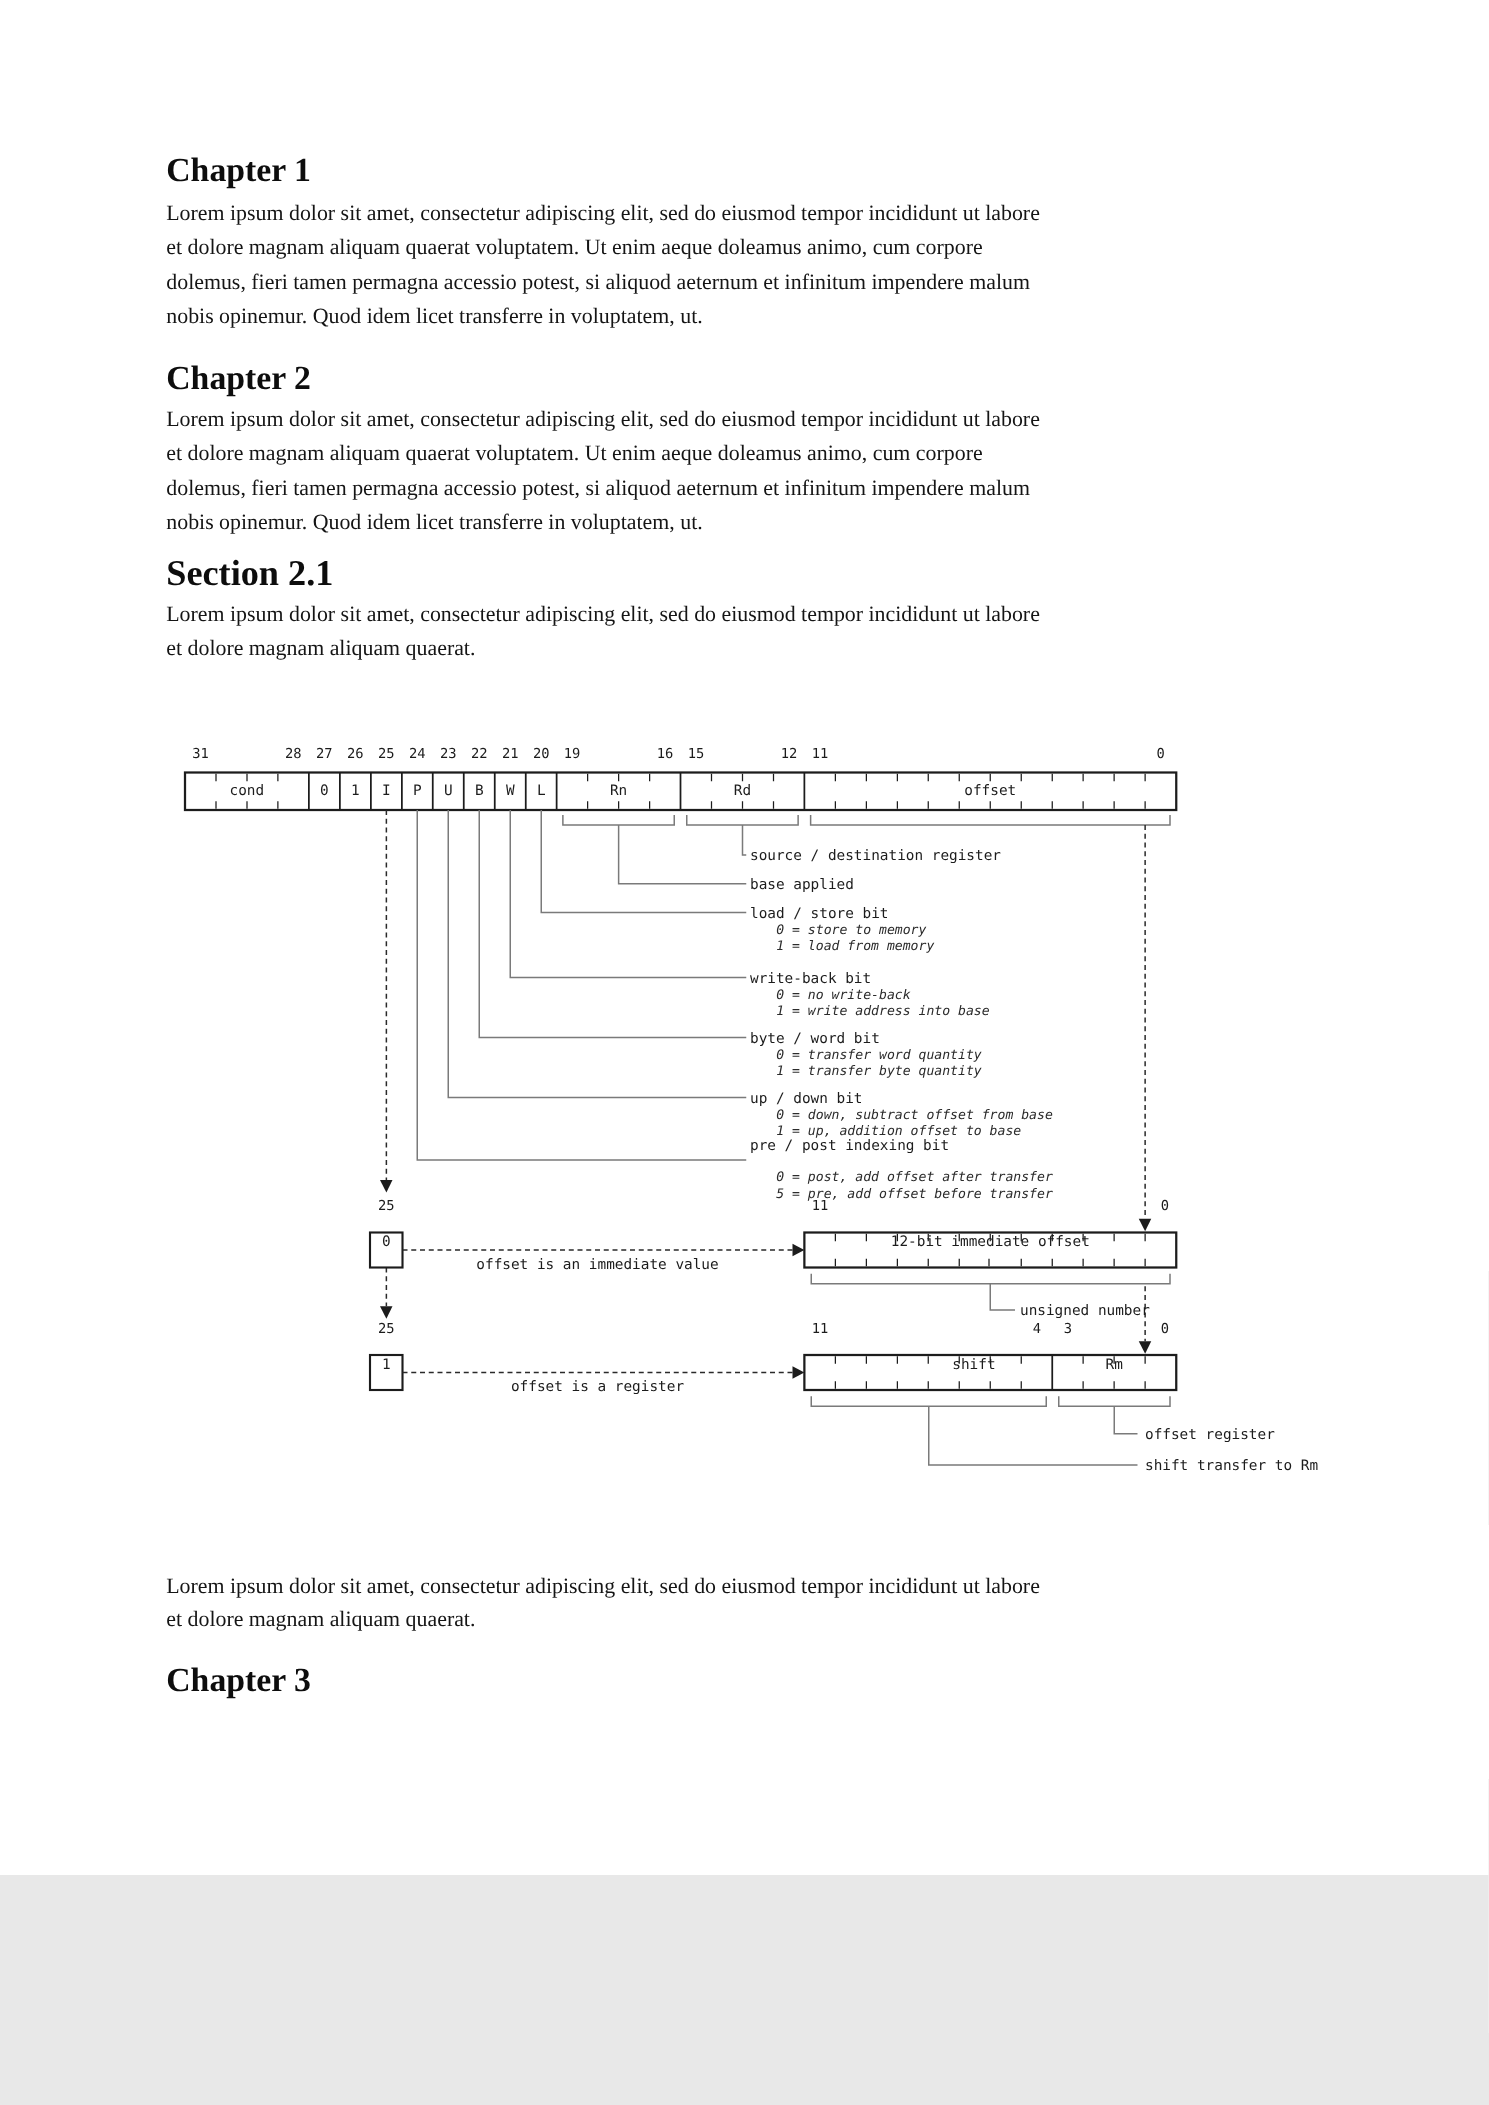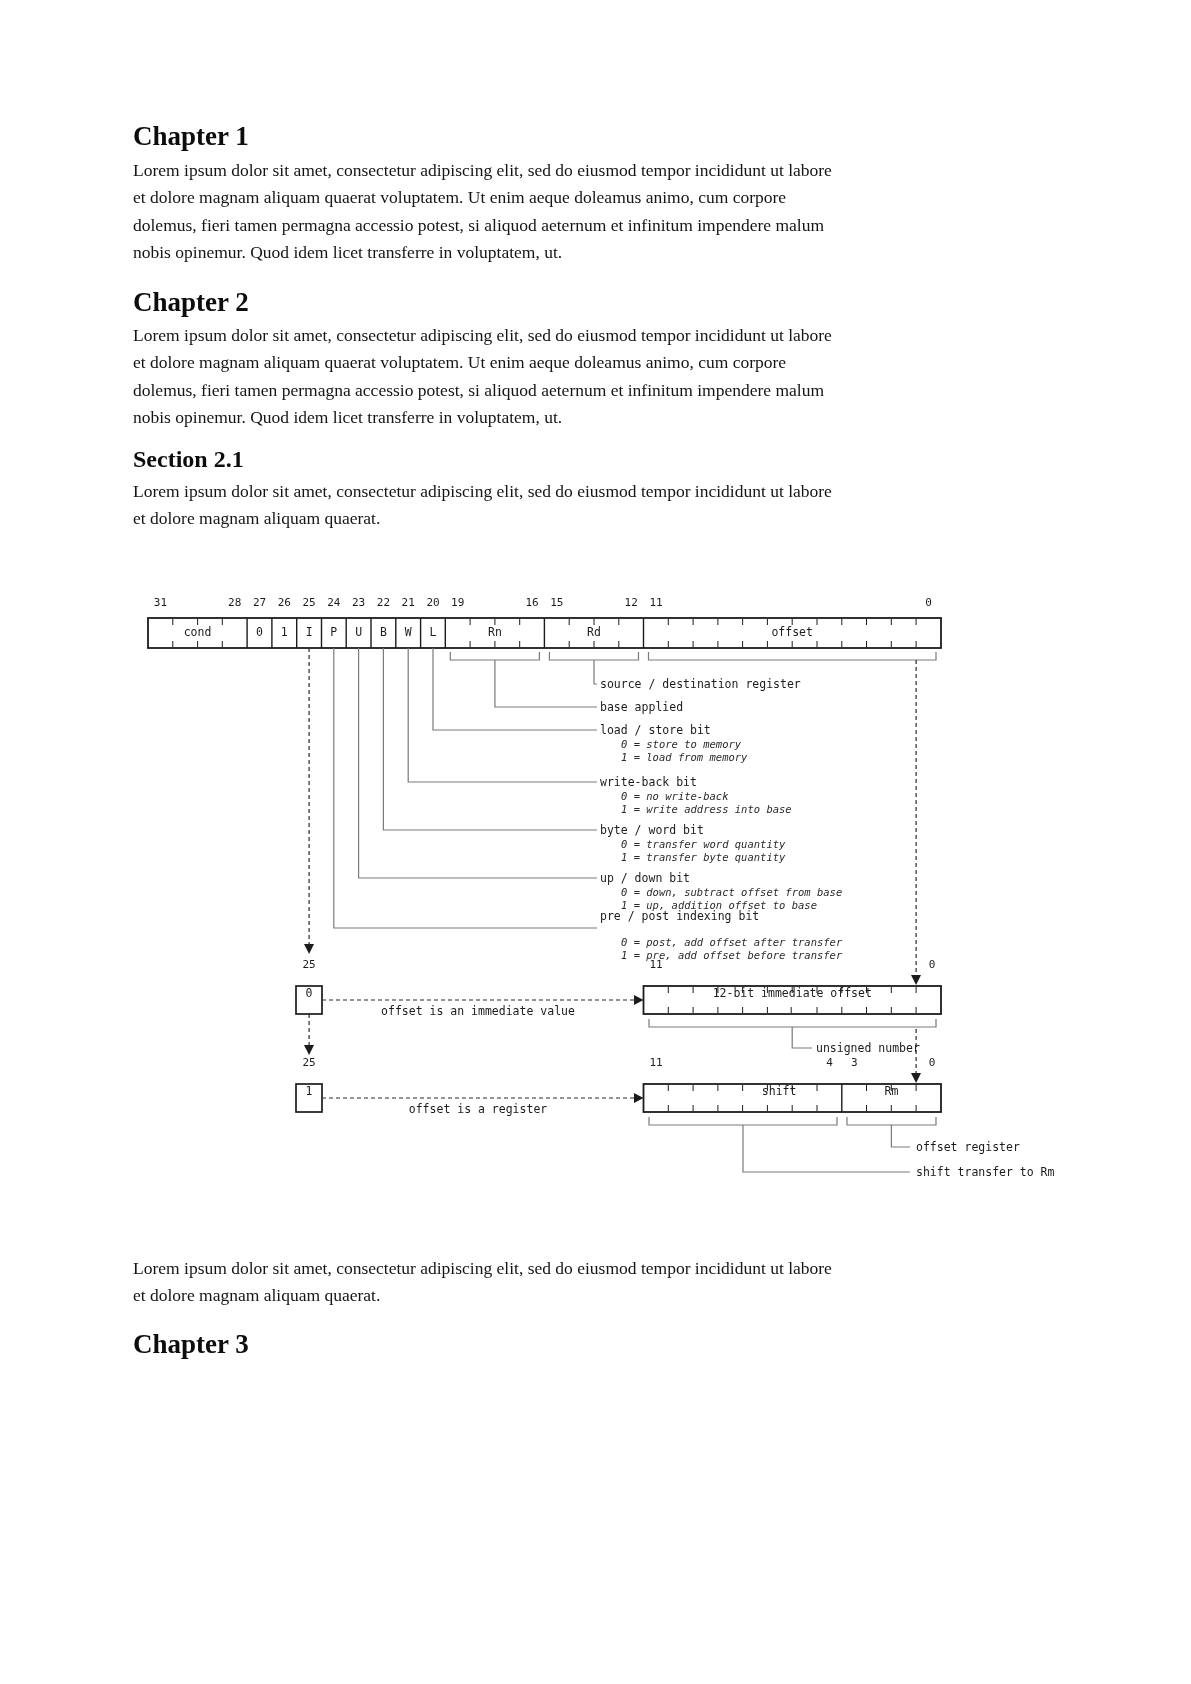--- a/index.html
+++ b/index.html
@@ -1,20 +1,20 @@
 <!DOCTYPE html>
 <html><head>
 <meta charset="utf-8">
 <style>
   html,body{margin:0;padding:0;background:#e8e8e8;}
-  .page{position:relative;width:1191px;height:1684px;background:#ffffff;margin:0 auto;
+  .page{position:relative;width:1191px;height:1500px;background:#ffffff;margin:0 auto;
         font-family:"Liberation Serif",serif;color:#111;overflow:hidden;}
   .h1{position:absolute;left:133px;font-size:27px;font-weight:bold;line-height:32px;
       font-family:"Liberation Serif",serif;color:#0d0d0d;}
-  .h2{position:absolute;left:133px;font-size:24px;font-weight:bold;line-height:26px;color:#0d0d0d;}
+  .h2{position:absolute;left:133px;font-size:29px;font-weight:bold;line-height:26px;color:#0d0d0d;}
   .para{position:absolute;left:133px;width:840px;font-size:17.5px;line-height:27.3px;color:#151515;}
   .para div{white-space:nowrap;}
   .caption{position:absolute;left:133px;width:834px;text-align:center;font-size:17.5px;color:#151515;}
   .fig{position:absolute;left:0;top:585px;width:1191px;height:615px;}
   .fig svg{position:absolute;left:0;top:0;}
   .bn{position:absolute;transform:translateX(-50%);font:11px "DejaVu Sans Mono",monospace;
       color:#1c1c1c;white-space:nowrap;}
   .fl{position:absolute;transform:translateX(-50%);font:11.5px "DejaVu Sans Mono",monospace;
       color:#1c1c1c;white-space:nowrap;}
   .bx{position:absolute;text-align:center;line-height:28px;font:11.5px "DejaVu Sans Mono",monospace;
@@ -145,21 +145,21 @@
     <div class="as" style="top:205px;">0 = no write-back</div>
     <div class="as" style="top:218px;">1 = write address into base</div>
     <div class="an" style="top:238px;">byte / word bit</div>
     <div class="as" style="top:253px;">0 = transfer word quantity</div>
     <div class="as" style="top:266px;">1 = transfer byte quantity</div>
     <div class="an" style="top:286px;">up / down bit</div>
     <div class="as" style="top:301px;">0 = down, subtract offset from base</div>
     <div class="as" style="top:314px;">1 = up, addition offset to base</div>
     <div class="an" style="top:324px;">pre / post indexing bit</div>
     <div class="as" style="top:351px;">0 = post, add offset after transfer</div>
-    <div class="as" style="top:364px;">1 = pre, add offset before transfer</div>
+    <div class="as" style="top:364px;">5 = pre, add offset before transfer</div>
 
     <div class="bn" style="left:309.1px;top:373px;">25</div>
     <div class="bx" style="left:296px;top:401px;width:26px;">0</div>
     <div class="lb ctr" style="left:478px;top:419px;">offset is an immediate value</div>
     <div class="bn" style="left:656px;top:373px;">11</div>
     <div class="bn" style="left:932px;top:373px;">0</div>
     <div class="bx" style="left:643.5px;top:401px;width:297.5px;">12-bit immediate offset</div>
     <div class="lb" style="left:816px;top:456px;">unsigned number</div>
 
     <div class="bn" style="left:309.1px;top:471px;">25</div>

